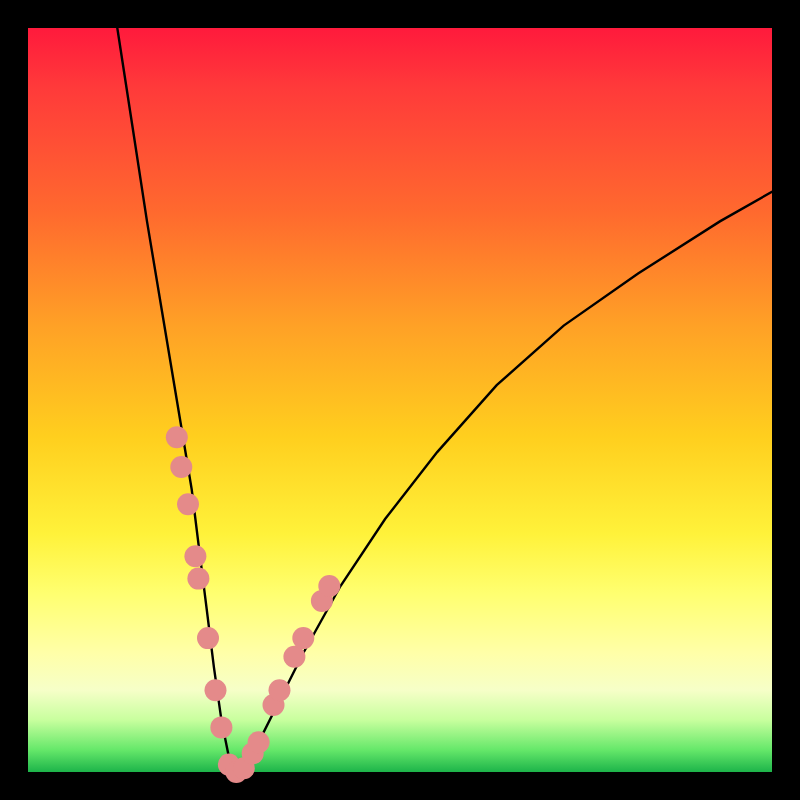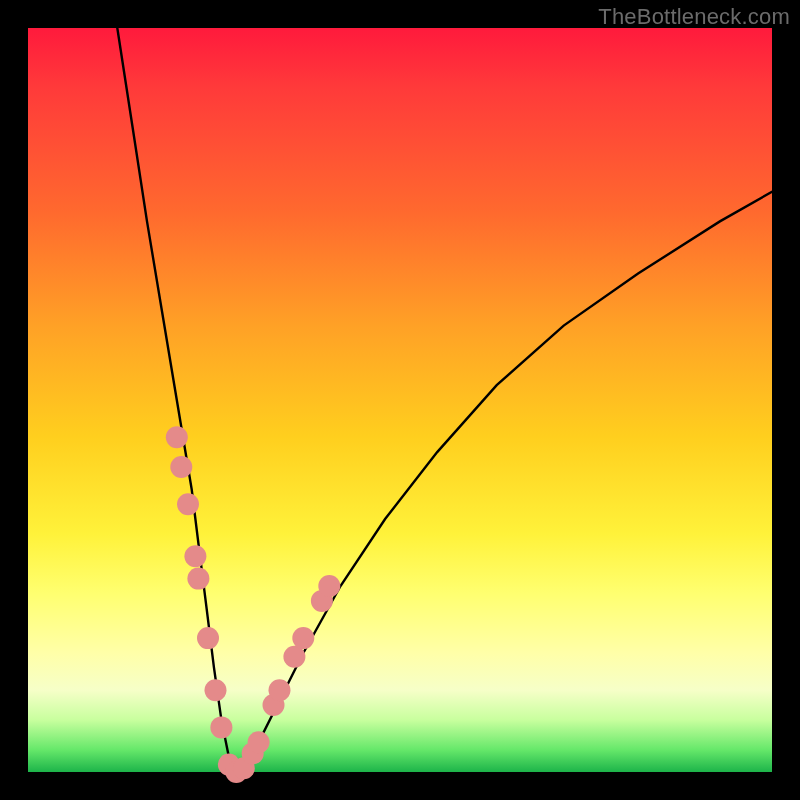--- a/index.html
+++ b/index.html
@@ -84,14 +84,13 @@
           <circle cx="230.6" cy="714.2" r="11" fill="#e48a8a" stroke="#c96e6e" stroke-width="0"></circle>
           <circle cx="245.5" cy="677.0" r="11" fill="#e48a8a" stroke="#c96e6e" stroke-width="0"></circle>
           <circle cx="251.5" cy="662.2" r="11" fill="#e48a8a" stroke="#c96e6e" stroke-width="0"></circle>
           <circle cx="266.4" cy="628.7" r="11" fill="#e48a8a" stroke="#c96e6e" stroke-width="0"></circle>
           <circle cx="275.3" cy="610.1" r="11" fill="#e48a8a" stroke="#c96e6e" stroke-width="0"></circle>
           <circle cx="293.9" cy="572.9" r="11" fill="#e48a8a" stroke="#c96e6e" stroke-width="0"></circle>
           <circle cx="301.3" cy="558.0" r="11" fill="#e48a8a" stroke="#c96e6e" stroke-width="0"></circle>
         </g>
     </svg>
   </div>
-  <div class="watermark">TheBottleneck.com</div>
 </div>
 
 </body></html>

